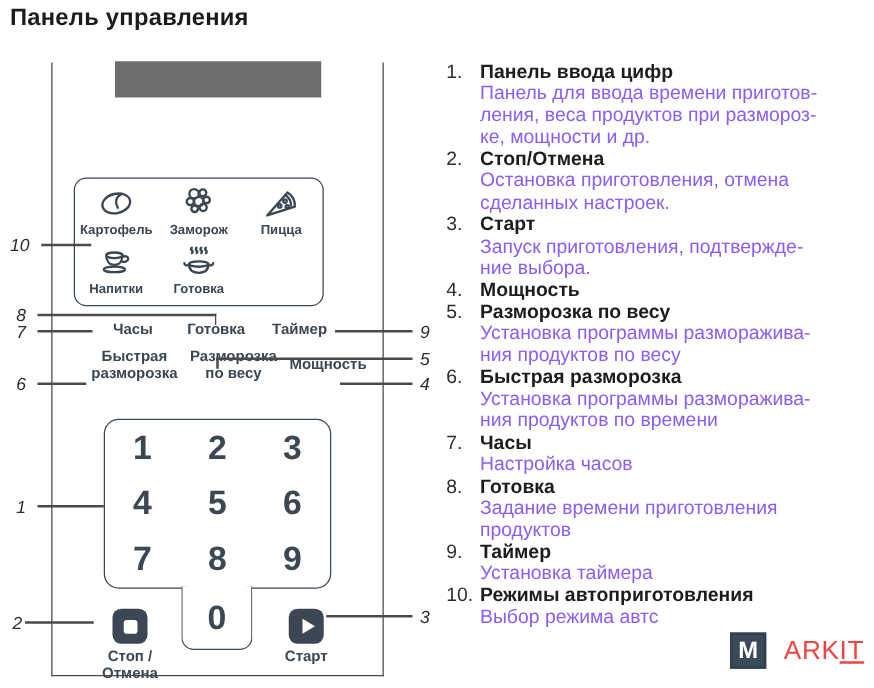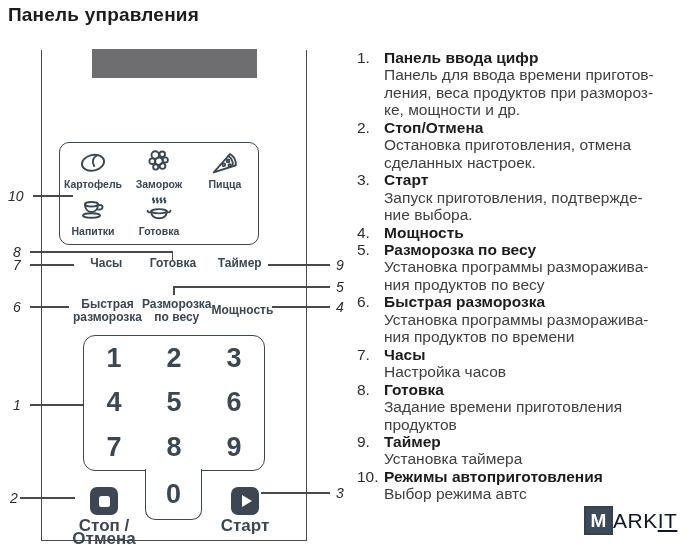--- a/index.html
+++ b/index.html
@@ -19,61 +19,61 @@
 
   #presets-box{left:59px;top:142px;width:200px;height:103px;
     border:1.6px solid #3b4752;border-radius:10px;box-sizing:border-box;
     display:grid;grid-template-columns:1fr 1fr 1fr;grid-template-rows:1fr 1fr;padding:5px 0 2px;}
   .preset{display:flex;flex-direction:column;align-items:center;justify-content:flex-start;}
   .preset svg{display:block;}
   .plabel{font-size:10.5px;font-weight:bold;color:#3b4752;text-align:center;line-height:11.5px;white-space:pre-line;margin-top:1px;}
 
   .funcrow{left:73px;width:200px;display:grid;grid-template-columns:1fr 1fr 1fr;}
   #func-row1{top:257px;}
-  #func-row2{top:297px;height:28px;align-items:center;}
+  #func-row2{top:278px;height:28px;align-items:center;gap:10px;}
   .flabel{font-size:12px;font-weight:bold;color:#3b4752;text-align:center;line-height:13.5px;white-space:pre-line;}
 
   #keypad-box{left:83px;top:335px;width:182px;height:136px;
     border:1.6px solid #3b4752;border-radius:12px;box-sizing:border-box;
     display:grid;grid-template-columns:1fr 1fr 1fr;grid-template-rows:1fr 1fr 1fr;}
   .digit{display:flex;align-items:center;justify-content:center;
     font-size:27px;font-weight:bold;color:#3b4752;}
   #zero-tab{left:145px;top:469px;width:57px;height:51px;background:#fff;box-sizing:border-box;
     border:1.6px solid #3b4752;border-top:none;border-radius:0 0 10px 10px;
     display:flex;align-items:center;justify-content:center;}
   #zero-tab .digit{font-size:27px;}
 
   .sqbtn{width:28px;height:28px;background:#3b4752;border-radius:7px;
     display:flex;align-items:center;justify-content:center;}
   #stop-button{left:90px;top:487px;}
   #start-button{left:231px;top:487px;}
   #stop-glyph{width:11px;height:11px;background:#fff;border-radius:2.5px;}
   #start-glyph{width:0;height:0;border-left:10px solid #fff;border-top:6.5px solid transparent;
     border-bottom:6.5px solid transparent;margin-left:3px;}
-  .btnlabel{font-size:17px;font-weight:bold;color:#3b4752;text-align:center;line-height:13px;white-space:pre-line;width:68px;}
+  .btnlabel{font-size:12px;font-weight:bold;color:#3b4752;text-align:center;line-height:13px;white-space:pre-line;width:68px;}
   #stop-label{left:70px;top:519px;}
   #start-label{left:211px;top:519px;}
 
   
   .cl{background:#4a4a4a;height:1.5px;}
   .clv{background:#4a4a4a;width:1.5px;}
   .cnum{font-size:14px;color:#2b2b2b;line-height:14px;font-style:italic;}
 
   
   #legend{left:357px;top:49px;width:340px;font-size:15.5px;line-height:17.45px;}
   .litem{display:grid;grid-template-columns:27px 1fr;}
   .lnum{grid-column:1;color:#2e2e2e;}
   .ltitle{grid-column:2;font-weight:bold;color:#1c1c1c;}
-  .ldesc{grid-column:2;color:#404040;white-space:pre-line;}
+  .ldesc{grid-column:2;color:#8b5cf6;white-space:pre-line;}
 
   
   #watermark{left:584px;top:506px;display:flex;align-items:center;background:#fff;padding-right:3px;}
   #wm-box{width:29px;height:29px;background:#3a4a59;border:2px solid #32414f;box-sizing:border-box;
     display:flex;align-items:center;justify-content:center;color:#fff;font-weight:bold;font-size:19px;}
-  #wm-text{color:#0f172a;font-size:21px;letter-spacing:.5px;margin-left:0;}
+  #wm-text{color:#ef4444;font-size:21px;letter-spacing:.5px;margin-left:14px;}
   #wm-it{text-decoration:underline;}
 </style>
 </head>
 <body>
 
 <div class="abs" id="page-title">Панель управления</div>
 
 <div class="abs" id="panel-frame"></div>
 <div class="abs" id="display"></div>
 

